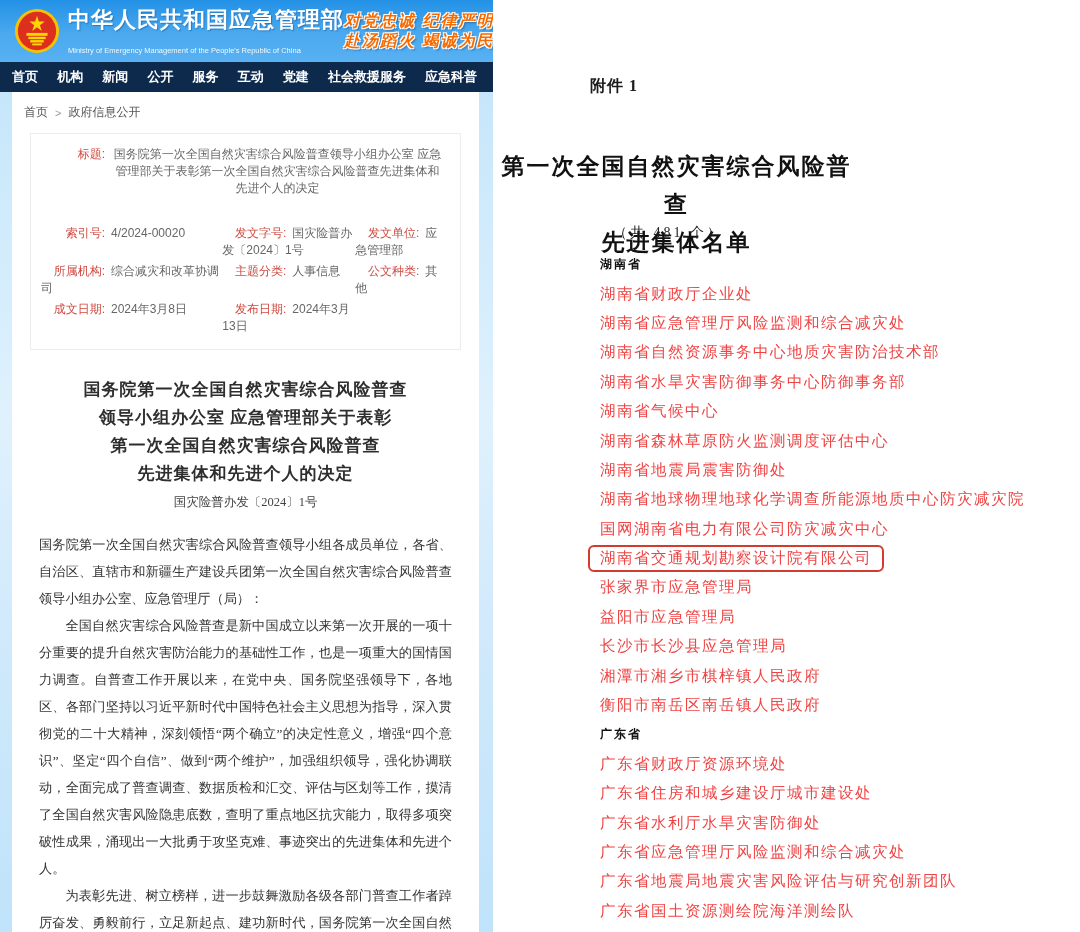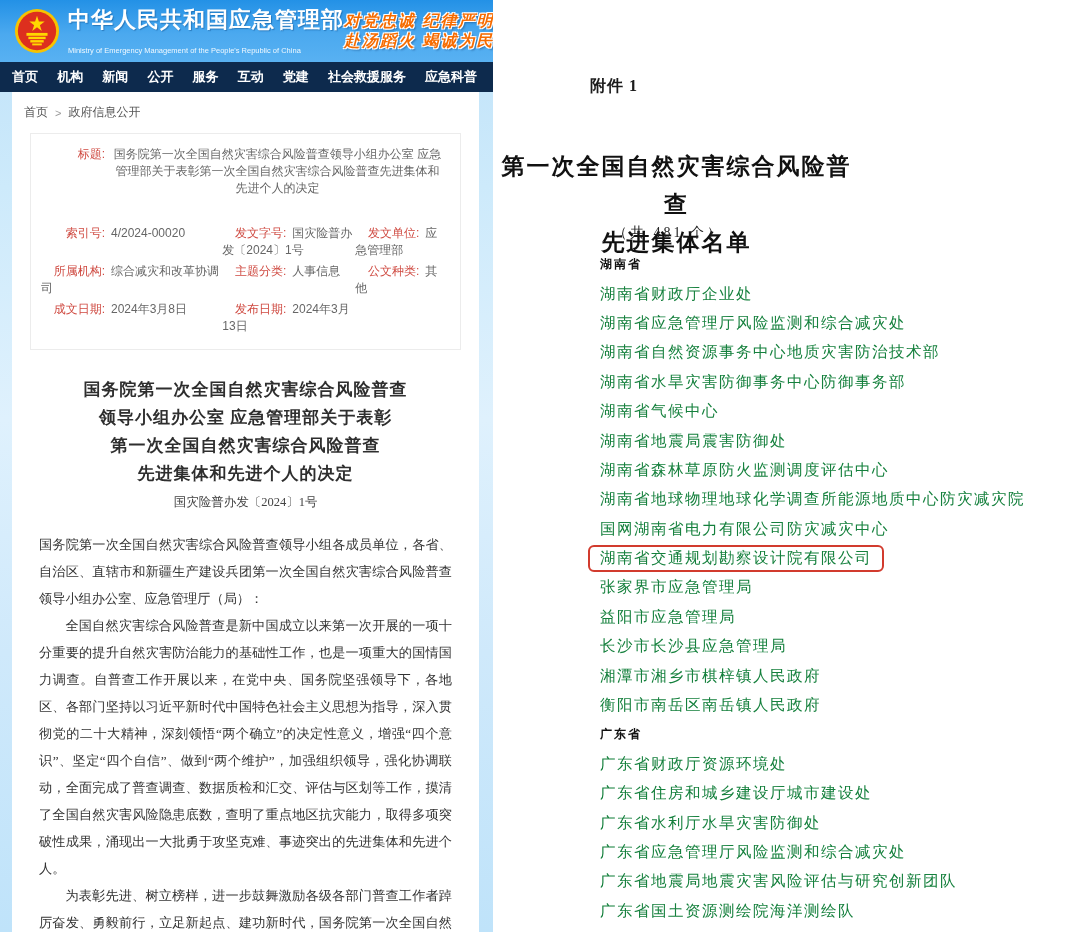--- a/index.html
+++ b/index.html
@@ -55,21 +55,21 @@
   .right-panel { flex:1; background:#fff; position:relative;
     font-family:"Liberation Serif","DejaVu Serif",serif; color:#2b2b2b; }
   .attach-label { position:absolute; top:76px; left:97px; font-size:16px; font-weight:bold;
     letter-spacing:1px; color:#1c1c1c; }
   .rt-title { position:absolute; top:148px; left:0; right:0; text-align:center; font-size:23px;
     font-weight:bold; line-height:38px; letter-spacing:2px; color:#111; }
   .rt-count { position:absolute; top:224px; left:0; right:16px; text-align:center; font-size:14px;
     letter-spacing:3px; color:#222; }
   .rt-list { position:absolute; top:250px; left:107px; right:10px; }
   .list-row { height:29.4px; display:flex; align-items:center; font-size:15.5px; letter-spacing:1.5px;
-    color:#15803d; white-space:nowrap; }
+    color:#ef4444; white-space:nowrap; }
   .list-row.province { font-weight:bold; font-size:12px; color:#111; letter-spacing:2px; }
   .red-box { display:inline-flex; align-items:center; border:2px solid #d23b2e; border-radius:6px;
     padding:0 10px; height:27px; margin-left:-12px;justify-content:flex-end; }
 </style>
 </head>
 <body>
 
 <div class="app">
 
   <div class="left-panel">
@@ -162,22 +162,22 @@
     </div>
     <div class="rt-count">（共 481 个）</div>
 
     <div class="rt-list">
       <div class="list-row province">湖南省</div>
       <div class="list-row">湖南省财政厅企业处</div>
       <div class="list-row">湖南省应急管理厅风险监测和综合减灾处</div>
       <div class="list-row">湖南省自然资源事务中心地质灾害防治技术部</div>
       <div class="list-row">湖南省水旱灾害防御事务中心防御事务部</div>
       <div class="list-row">湖南省气候中心</div>
+      <div class="list-row">湖南省森林草原防火监测调度评估中心</div>
       <div class="list-row">湖南省地震局震害防御处</div>
-      <div class="list-row">湖南省森林草原防火监测调度评估中心</div>
       <div class="list-row">湖南省地球物理地球化学调查所能源地质中心防灾减灾院</div>
       <div class="list-row">国网湖南省电力有限公司防灾减灾中心</div>
       <div class="list-row">
         <span class="red-box">
           <span>湖南省交通规划勘察设计院有限公司</span>
         </span>
       </div>
       <div class="list-row">张家界市应急管理局</div>
       <div class="list-row">益阳市应急管理局</div>
       <div class="list-row">长沙市长沙县应急管理局</div>

